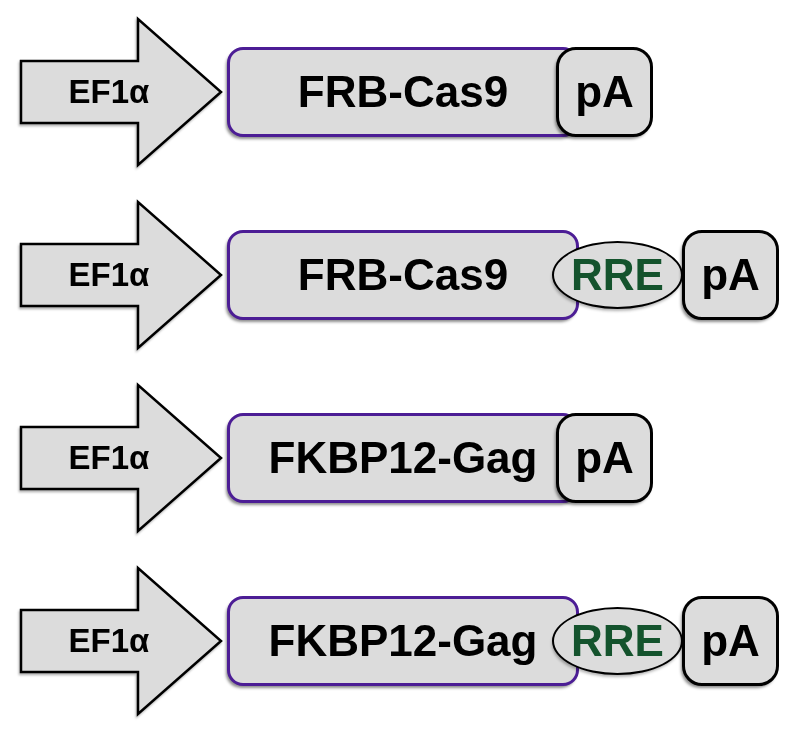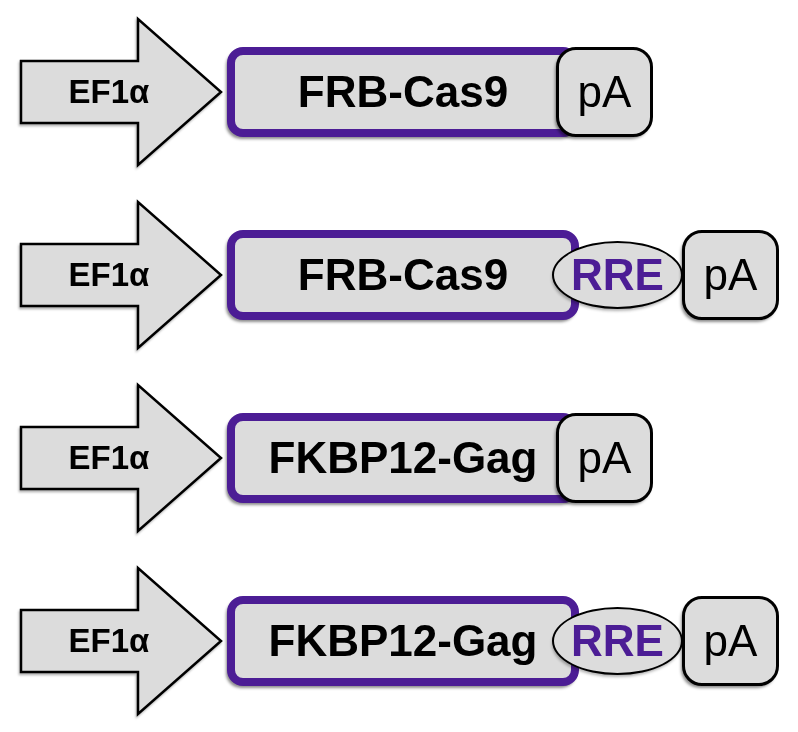--- a/index.html
+++ b/index.html
@@ -39,21 +39,21 @@
   }
 
   .gene-box {
     position: absolute;
     left: 227px;
     width: 352px;
     height: 90px;
     top: 50%;
     transform: translateY(-50%);
     background: #dcdcdc;
-    border: 8px solid #4c1d95;
+    border: 3px solid #4c1d95;
     border-radius: 16px;
     display: flex;
     align-items: center;
     justify-content: center;
     font-weight: bold;
     font-size: 44px;
     color: #000000;
     box-shadow: -2px 3px 3px -1px rgba(0,0,0,0.45);
   }
 
@@ -65,37 +65,37 @@
     top: 50%;
     transform: translateY(-50%);
     background: #dcdcdc;
     border: 2px solid #000000;
     border-radius: 50%;
     display: flex;
     align-items: center;
     justify-content: center;
     font-weight: bold;
     font-size: 44px;
-    color: #4c1d95;
+    color: #14532d;
     box-shadow: -1px 3px 3px -1px rgba(0,0,0,0.30);
   }
 
   .pa-box {
     position: absolute;
     width: 97px;
     height: 90px;
     top: 50%;
     transform: translateY(-50%);
     background: #dcdcdc;
     border: 3px solid #000000;
     border-radius: 20px;
     display: flex;
     align-items: center;
     justify-content: center;
-    font-weight: normal;
+    font-weight: bold;
     font-size: 44px;
     color: #000000;
     box-shadow: -2px 3px 3px -1px rgba(0,0,0,0.45);
   }
   .pa-near { left: 556px; }
   .pa-far  { left: 682px; }
 </style>
 </head>
 <body>
 

